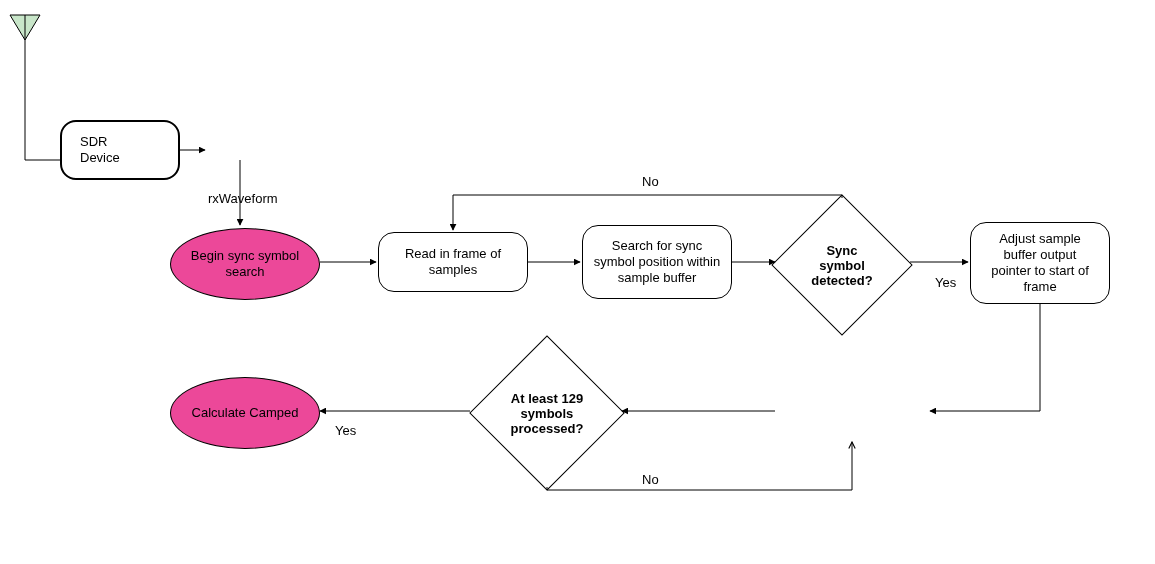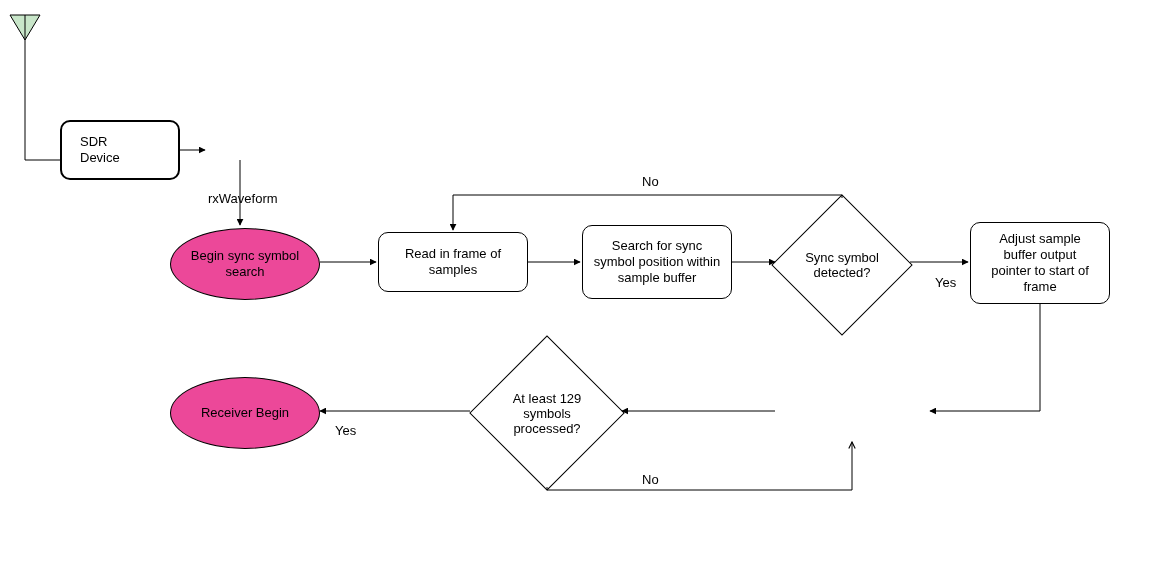--- a/index.html
+++ b/index.html
@@ -22,21 +22,21 @@
     box-sizing: border-box;
     display: flex;
     align-items: center;
     justify-content: center;
     text-align: center;
     line-height: 1.25;
     padding: 4px 6px;
   }
   .rect {
     border: 1px solid #000;
-    border-radius: 10px;
+    border-radius: 16px;
     background: #fff;
   }
   .rect.thick { border-width: 2px; }
   .ellipse {
     border: 1px solid #000;
     border-radius: 50%;
     background: #ec4899;
   }
   .diamond-wrap {
     position: absolute;
@@ -49,20 +49,21 @@
     background: #fff;
   }
   .diamond-label {
     position: absolute;
     inset: 0;
     display: flex;
     align-items: center;
     justify-content: center;
     text-align: center;
     padding: 10px;
+    font-weight: bold;
   }
   .label {
     position: absolute;
     background: none;
   }
   svg.edges {
     position: absolute;
     inset: 0;
     width: 1155px;
     height: 564px;
@@ -123,21 +124,21 @@
   <div class="diamond-wrap" style="left:492px; top:358px; width:110px; height:110px;">
     <div class="diamond-shape"></div>
     <div class="diamond-label" style="white-space:pre-line;">
       <span>At least 129
 symbols
 processed?</span>
     </div>
   </div>
 
   <div class="node ellipse" style="left:170px; top:377px; width:150px; height:72px; white-space:pre-line;">
-    <span>Receiver Begin</span>
+    <span>Calculate Camped</span>
   </div>
 
   <div class="label" style="left:642px; top:174px;">
     <span>No</span>
   </div>
   <div class="label" style="left:935px; top:275px;">
     <span>Yes</span>
   </div>
   <div class="label" style="left:642px; top:472px;">
     <span>No</span>

